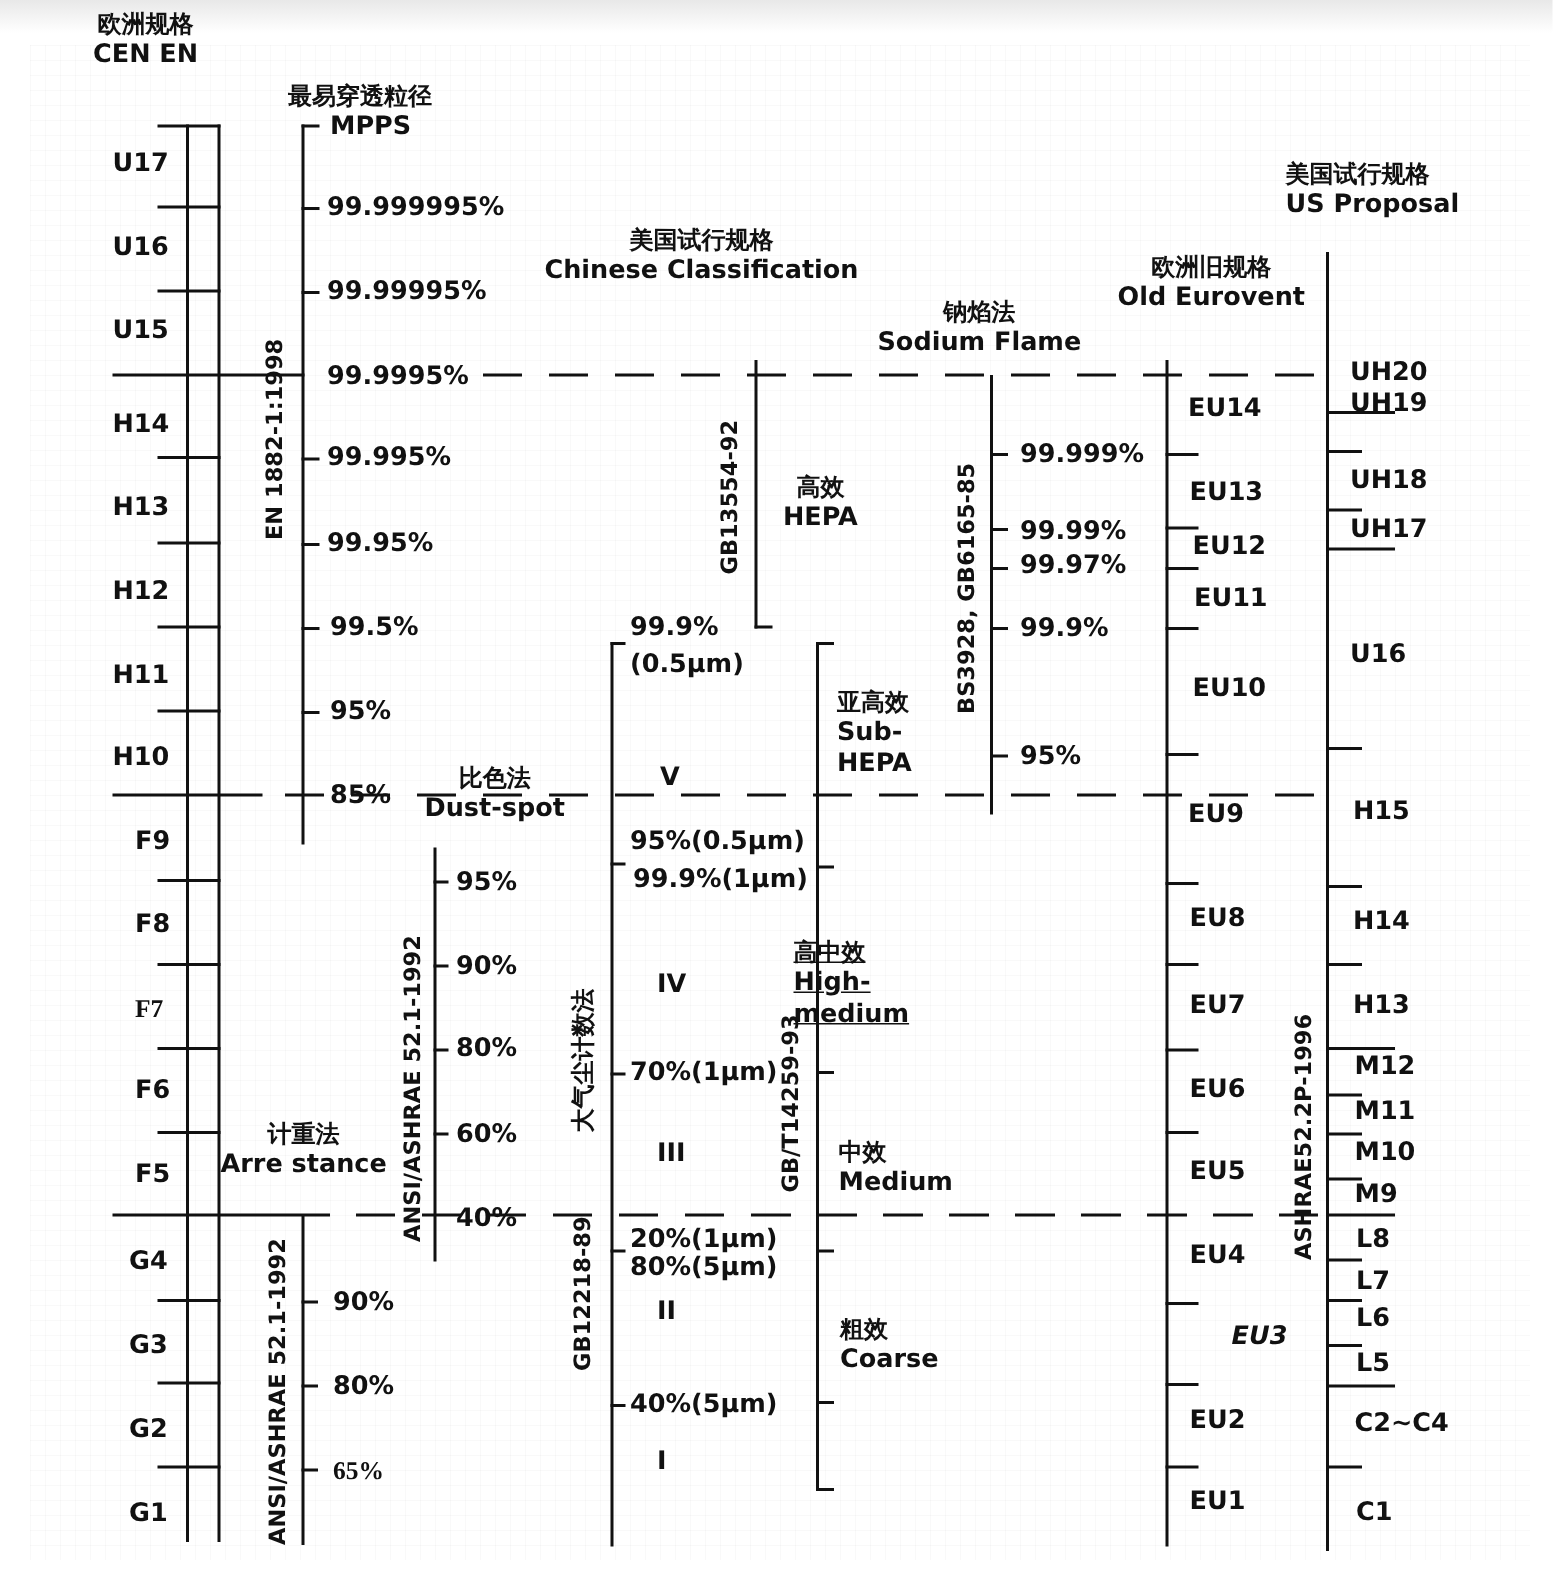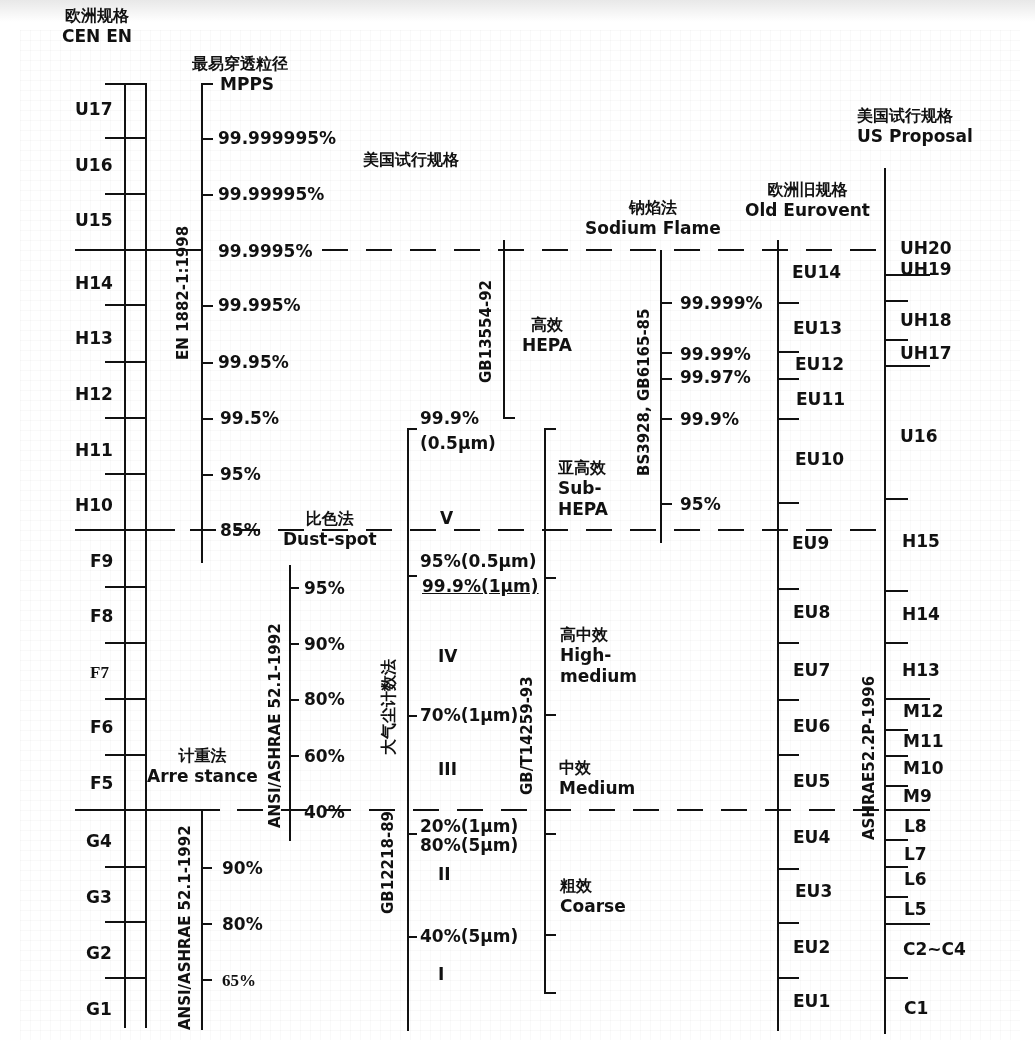--- a/index.html
+++ b/index.html
@@ -41,26 +41,27 @@
 <div class="topband"></div>
 <div class="grid"></div>
 
 <div class="t hdr" style="left:62px;top:6px;">
   <div>欧洲规格</div>
   <div class="hdr-en">CEN EN</div>
 </div>
 <div class="t hdr" style="left:192px;top:54px;">最易穿透粒径</div>
 <div class="t hdr" style="left:363px;top:150px;">
   <div>美国试行规格</div>
+  <div class="hdr-en">Chinese Classification</div>
 </div>
 <div class="t hdr" style="left:585px;top:198px;">
   <div>钠焰法</div>
   <div class="hdr-en">Sodium Flame</div>
 </div>
-<div class="t hdr" style="left:745px;top:180px;">
+<div class="t hdr" style="left:745px;top:168px;">
   <div>欧洲旧规格</div>
   <div class="hdr-en">Old Eurovent</div>
 </div>
 <div class="t hdr" style="left:857px;top:106px;text-align:left;">
   <div>美国试行规格</div>
   <div class="hdr-en">US Proposal</div>
 </div>
 
 <div class="hline" style="left:75px;top:249px;width:128px;"></div>
 <div class="dash" style="left:322px;top:249px;width:565px;"></div>
@@ -159,21 +160,21 @@
 <div class="hline" style="left:407px;top:715px;width:10px;"></div>
 <div class="hline" style="left:407px;top:833px;width:10px;"></div>
 <div class="hline" style="left:407px;top:936px;width:10px;"></div>
 <div class="rot" style="left:381px;top:755px;font-size:16px;">大气尘计数法</div>
 <div class="rot" style="left:381px;top:914px;">GB12218-89</div>
 
 <div class="t lbl" style="left:420px;top:410px;">99.9%</div>
 <div class="t lbl" style="left:420px;top:435px;">(0.5μm)</div>
 <div class="t lbl" style="left:440px;top:510px;">V</div>
 <div class="t lbl" style="left:420px;top:553px;">95%(0.5μm)</div>
-<div class="t lbl" style="left:422px;top:578px;text-decoration:underline;">99.9%(1μm)</div>
+<div class="t lbl" style="left:422px;top:578px;">99.9%(1μm)</div>
 <div class="t lbl" style="left:438px;top:648px;">IV</div>
 <div class="t lbl" style="left:420px;top:707px;">70%(1μm)</div>
 <div class="t lbl" style="left:438px;top:761px;">III</div>
 <div class="t lbl" style="left:420px;top:818px;">20%(1μm)</div>
 <div class="t lbl" style="left:420px;top:837px;">80%(5μm)</div>
 <div class="t lbl" style="left:438px;top:866px;">II</div>
 <div class="t lbl" style="left:420px;top:928px;">40%(5μm)</div>
 <div class="t lbl" style="left:438px;top:966px;">I</div>
 
 <div class="vline" style="left:503px;top:240px;height:179px;"></div>
@@ -191,21 +192,21 @@
 <div class="hline" style="left:544px;top:833px;width:12px;"></div>
 <div class="hline" style="left:544px;top:934px;width:12px;"></div>
 <div class="hline" style="left:544px;top:992px;width:12px;"></div>
 <div class="rot" style="left:520px;top:795px;">GB/T14259-93</div>
 
 <div class="t" style="left:558px;top:458px;font-size:16px;line-height:1.25;">
   <div>亚高效</div>
   <div class="hdr-en">Sub-</div>
   <div class="hdr-en">HEPA</div>
 </div>
-<div class="t" style="left:560px;top:625px;font-size:16px;line-height:1.25;">
+<div class="t" style="left:529px;top:625px;font-size:16px;line-height:1.25;text-decoration:underline;">
   <div>高中效</div>
   <div class="hdr-en">High-</div>
   <div class="hdr-en">medium</div>
 </div>
 <div class="t" style="left:559px;top:758px;font-size:16px;line-height:1.25;">
   <div>中效</div>
   <div class="hdr-en">Medium</div>
 </div>
 <div class="t" style="left:560px;top:876px;font-size:16px;line-height:1.25;">
   <div>粗效</div>
@@ -243,21 +244,21 @@
 <div class="t lbl" style="left:793px;top:320px;">EU13</div>
 <div class="t lbl" style="left:795px;top:356px;">EU12</div>
 <div class="t lbl" style="left:796px;top:391px;">EU11</div>
 <div class="t lbl" style="left:795px;top:451px;">EU10</div>
 <div class="t lbl" style="left:792px;top:535px;">EU9</div>
 <div class="t lbl" style="left:793px;top:604px;">EU8</div>
 <div class="t lbl" style="left:793px;top:662px;">EU7</div>
 <div class="t lbl" style="left:793px;top:718px;">EU6</div>
 <div class="t lbl" style="left:793px;top:773px;">EU5</div>
 <div class="t lbl" style="left:793px;top:829px;">EU4</div>
-<div class="t lbl" style="left:795px;top:883px;">EU3</div>
+<div class="t lbl" style="left:821px;top:883px;font-style:italic;">EU3</div>
 <div class="t lbl" style="left:793px;top:939px;">EU2</div>
 <div class="t lbl" style="left:793px;top:993px;">EU1</div>
 
 <div class="vline" style="left:884px;top:168px;height:866px;"></div>
 <div class="hline" style="left:884px;top:274px;width:46px;"></div>
 <div class="hline" style="left:884px;top:300px;width:24px;"></div>
 <div class="hline" style="left:884px;top:339px;width:24px;"></div>
 <div class="hline" style="left:884px;top:365px;width:46px;"></div>
 <div class="hline" style="left:884px;top:498px;width:24px;"></div>
 <div class="hline" style="left:884px;top:590px;width:24px;"></div>

